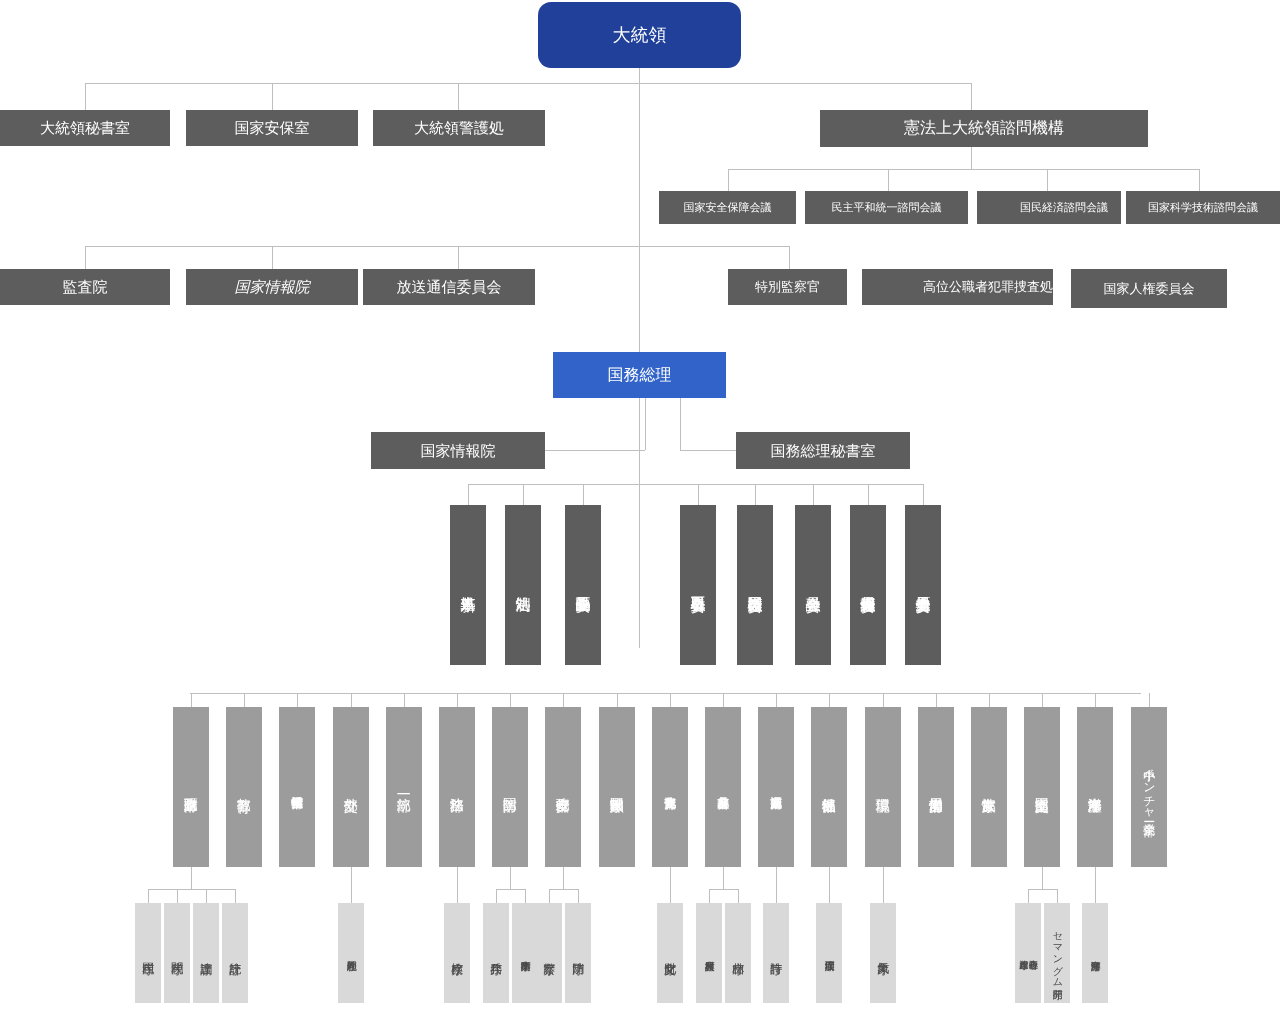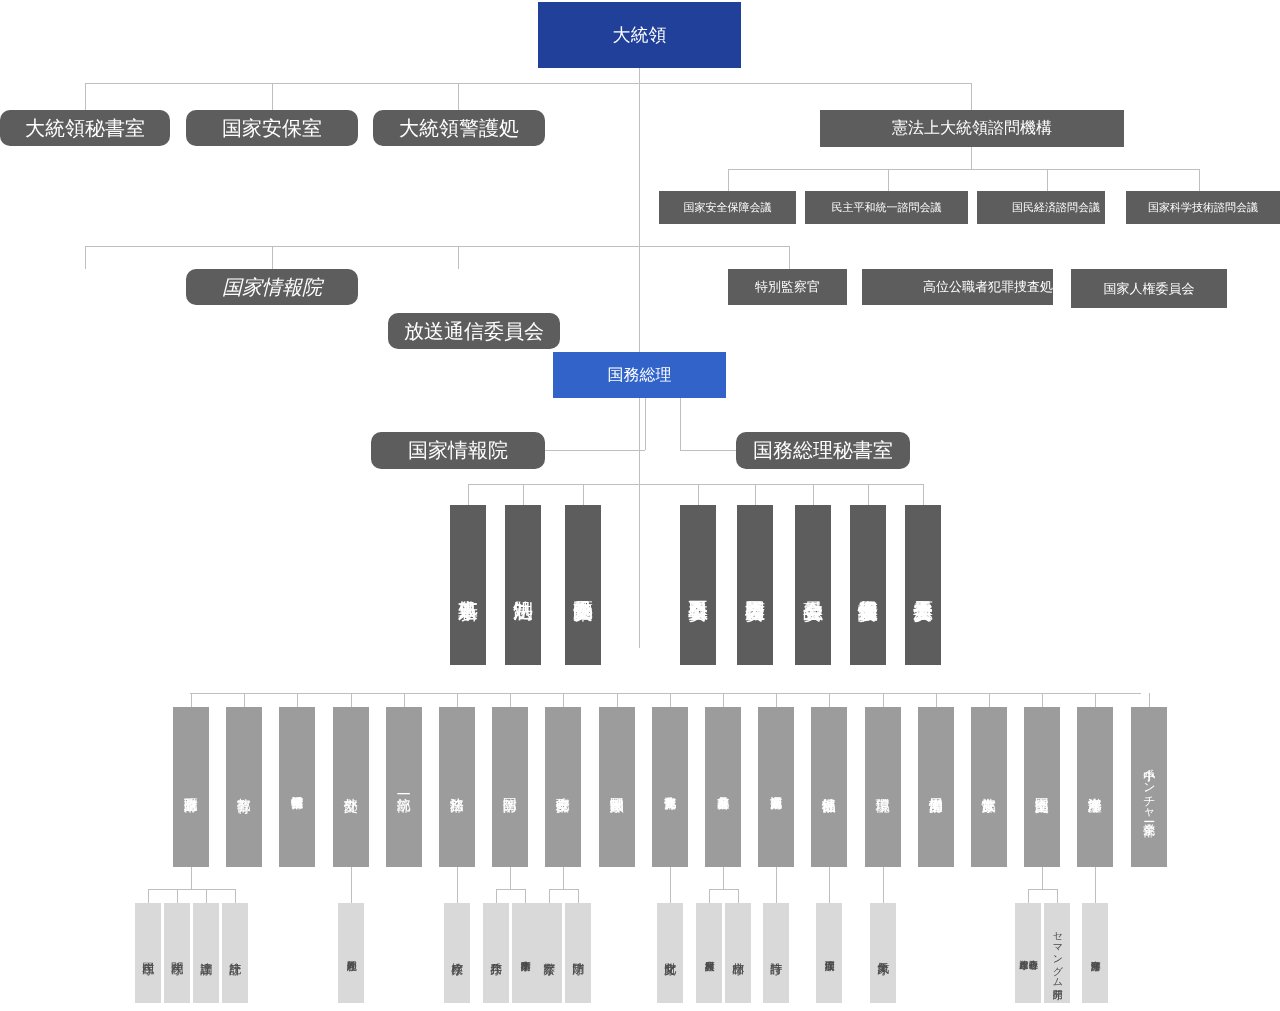--- a/index.html
+++ b/index.html
@@ -13,22 +13,22 @@
   .node.blue-light{background:#3163c9;}
   .node.mid{background:#9c9c9c;}
   .node.light{background:#d9d9d9;color:#4a4a4a;}
 
   .vtext{writing-mode:vertical-rl;text-orientation:upright;white-space:nowrap;}
 
   .line{position:absolute;background:#bfbfbf;}
   .line.h{height:1px;}
   .line.v{width:1px;}
 
-  .t18{font-size:18px;}
-  .t15{font-size:20px;border-radius:10px;}
+  .t18{font-size:18px;border-radius:13px;}
+  .t15{font-size:15px;}
   .t14{font-size:14px;}
   .t13{font-size:13px;}
   .t12{font-size:12px;}
   .t11{font-size:11px;align-items:center;}
   .t10{font-size:10px;}
   .t9{font-size:9px;}
 </style>
 </head>
 <body>
 
@@ -135,41 +135,44 @@
   <div class="node dark t15" style="left:0px;top:110px;width:170px;height:36px;">
     <span>大統領秘書室</span>
   </div>
   <div class="node dark t15" style="left:373px;top:110px;width:172px;height:36px;">
     <span>大統領警護処</span>
   </div>
   <div class="node dark t15" style="left:186px;top:110px;width:172px;height:36px;">
     <span>国家安保室</span>
   </div>
 
-  <div class="node dark t16" style="left:820px;top:110px;width:304px;height:37px;font-size:16px;">
+  <div class="node dark t16" style="left:820px;top:110px;width:328px;height:37px;font-size:16px;">
     <span>憲法上大統領諮問機構</span>
   </div>
 
   <div class="node dark t11" style="left:659px;top:191px;width:137px;height:33px;">
     <span>国家安全保障会議</span>
   </div>
   <div class="node dark t11" style="left:805px;top:191px;width:163px;height:33px;">
     <span>民主平和統一諮問会議</span>
   </div>
-  <div class="node dark t11" style="left:977px;top:191px;width:128px;height:33px;padding-left:30px;">
+  <div class="node dark t11" style="left:977px;top:191px;width:144px;height:33px;padding-left:30px;">
     <span>国民経済諮問会議</span>
   </div>
   <div class="node dark t11" style="left:1126px;top:191px;width:154px;height:33px;">
     <span>国家科学技術諮問会議</span>
   </div>
 
+  <div class="node dark t15" style="left:0px;top:269px;width:170px;height:36px;">
+    <span>監査院</span>
+  </div>
   <div class="node dark t15" style="left:186px;top:269px;width:172px;height:36px;font-style:italic;">
     <span>国家情報院</span>
   </div>
-  <div class="node dark t15" style="left:388px;top:269px;width:172px;height:36px;margin-top:44px;">
+  <div class="node dark t15" style="left:363px;top:269px;width:172px;height:36px;">
     <span>放送通信委員会</span>
   </div>
 
   <div class="node dark t13" style="left:728px;top:269px;width:119px;height:36px;">
     <span>特別監察官</span>
   </div>
   <div class="node dark t13" style="left:862px;top:269px;width:191px;height:36px;justify-content:flex-end;">
     <span>高位公職者犯罪捜査処</span>
   </div>
   <div class="node dark t13" style="left:1071px;top:269px;width:156px;height:39px;">

